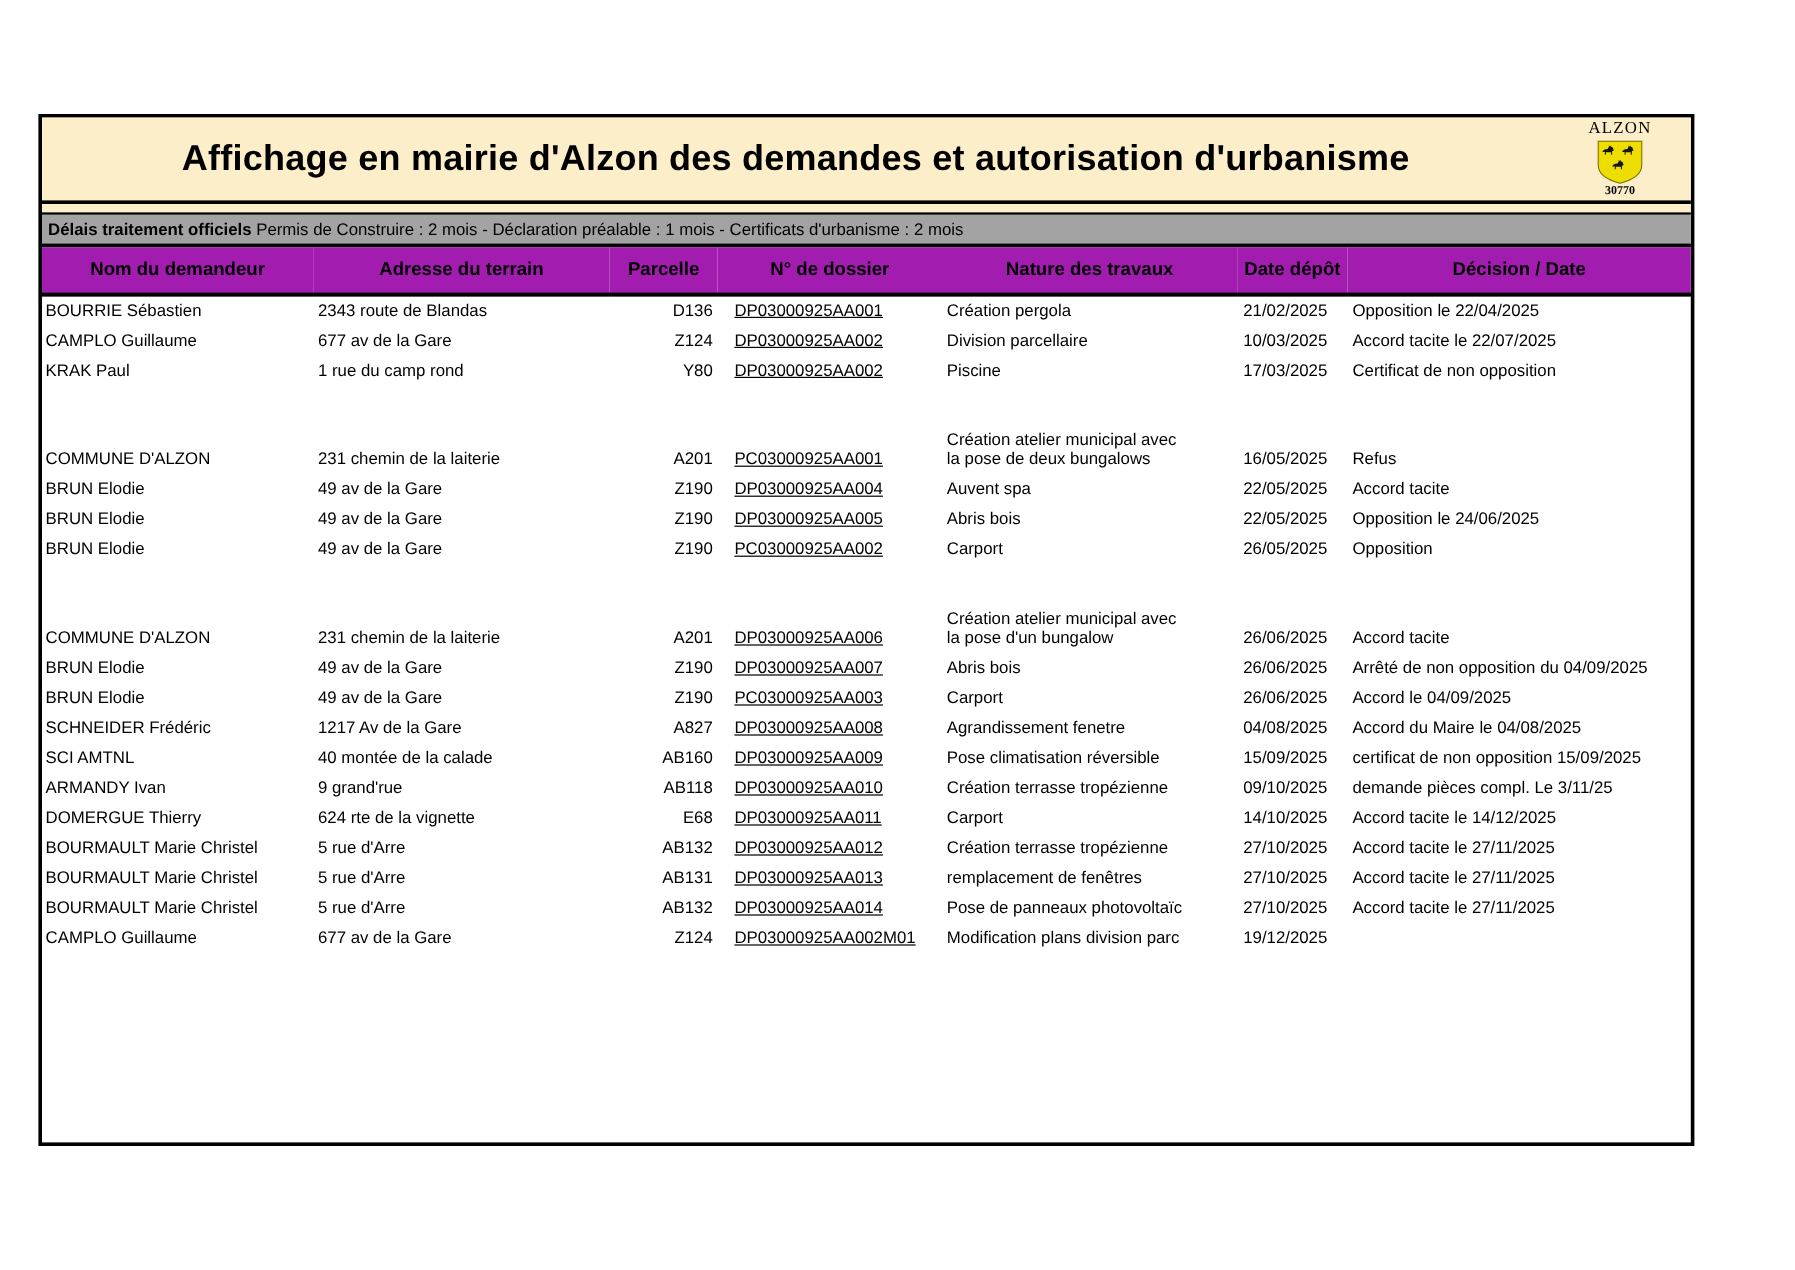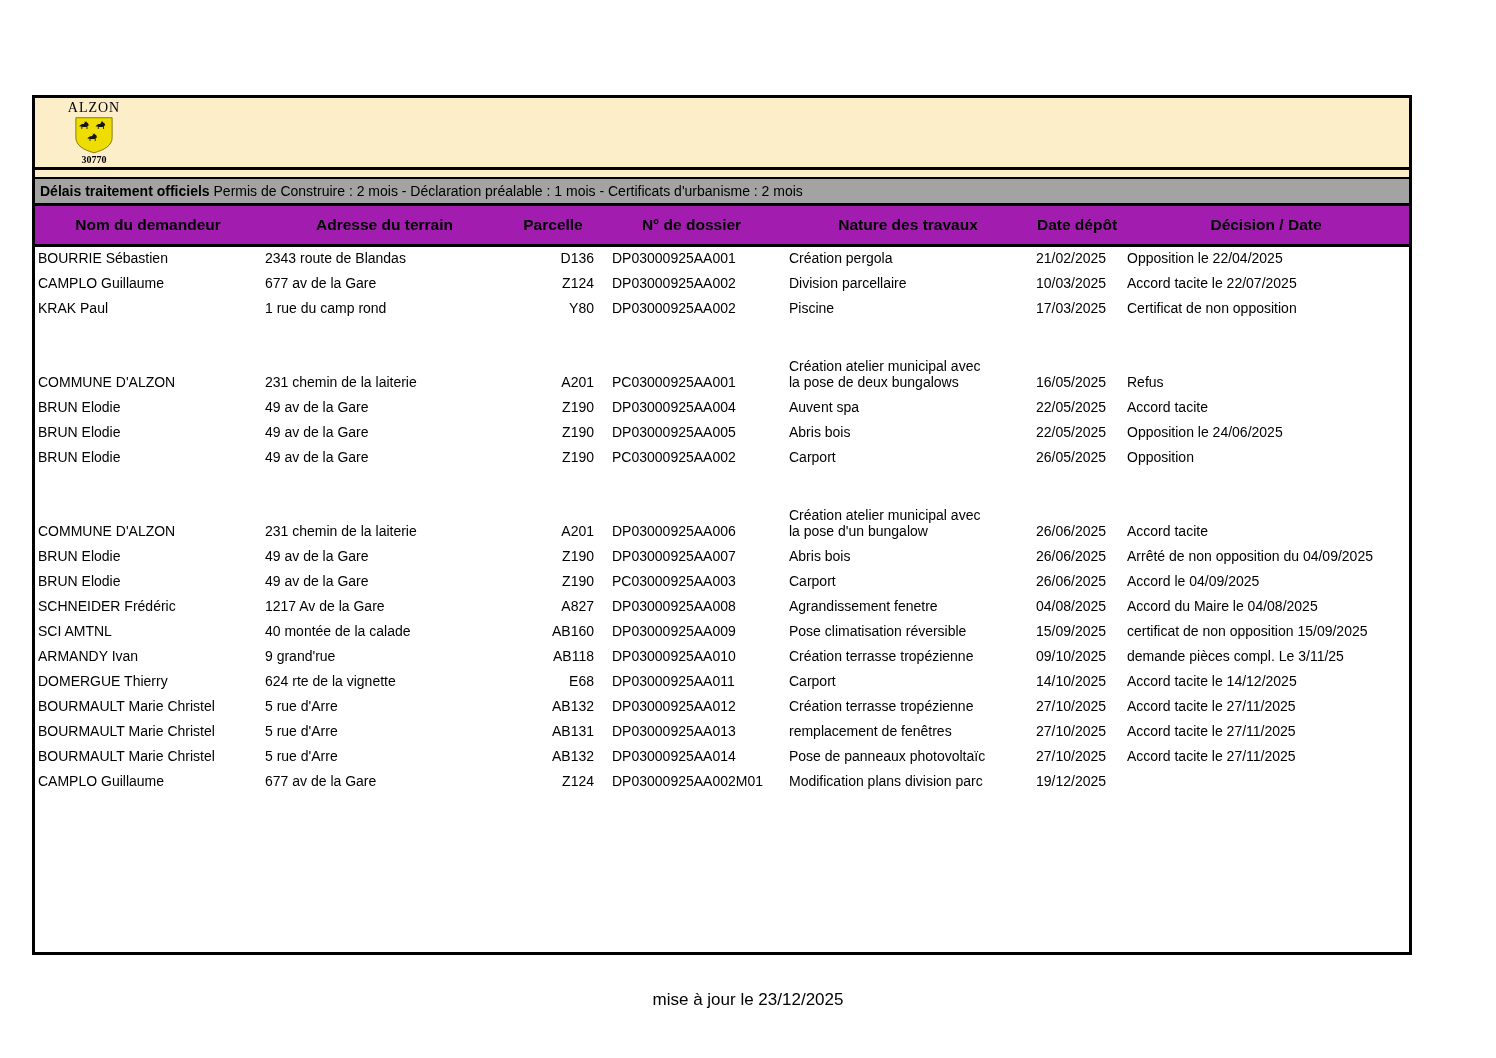--- a/index.html
+++ b/index.html
@@ -23,34 +23,35 @@
   .delais { background:#a3a3a3; border-bottom:3px solid #000; padding:4px 5px; font-size:14px; white-space:nowrap; overflow:hidden; }
   .delais .bold { font-weight:bold; }
 
   
   table { border-collapse:collapse; table-layout:fixed; width:100%; }
   thead th { background:#a21caf; border-bottom:3px solid #000; height:39px; font-size:15.5px; font-weight:bold; text-align:center; vertical-align:middle;margin-left:44px; }
   tbody td { font-size:14px; vertical-align:bottom; padding:0 4px 4px 4px; height:25px; overflow:hidden; white-space:nowrap; }
   tbody tr.tall td { height:74px; }
   .c-nom { padding-left:3px; }
   .c-parcelle { text-align:right; }
-  .c-dossier { padding-left:14px; }
+  .c-dossier { padding-left:14px;text-decoration:underline; }
   .c-nature { white-space:pre-line; }
   .c-date { padding-left:5px; }
   .c-decision { padding-left:4px; }
 
   .footer { position:absolute; left:0; top:990px; width:1496px; text-align:center; font-size:17px; }
 </style>
 </head>
 <body>
 
 <div class="page">
   <div class="doc">
 
     <div class="title-band">
+      <div class="title">Affichage en mairie d'Alzon des demandes et autorisation d'urbanisme</div>
       <div class="logo">
         <div class="logo-name">ALZON</div>
         <svg width="46" height="42" viewBox="0 0 48 44" aria-hidden="true">
           <path d="M3 2 h42 v23 c0 9 -9 14.5 -21 17.5 C12 39.5 3 34 3 25 Z" fill="#EDDD00" stroke="#7a6a00" stroke-width="1"></path>
           <g fill="#151515">
             <g transform="translate(7,6)">
               <path d="M0 6 C1 4 3 3.4 5 3.4 L6.4 1.4 L6 0 L7.4 1 L8.4 0 L8.4 1.4 L10 2 L11 5 L9.4 5.6 L9.4 9 L8.4 9 L8.4 6.6 L3.4 6.6 L3.4 9 L2.4 9 L2.4 6 C1.2 6.2 0.4 6.4 0 6 Z"></path>
             </g>
             <g transform="translate(26,6)">
               <path d="M0 6 C1 4 3 3.4 5 3.4 L6.4 1.4 L6 0 L7.4 1 L8.4 0 L8.4 1.4 L10 2 L11 5 L9.4 5.6 L9.4 9 L8.4 9 L8.4 6.6 L3.4 6.6 L3.4 9 L2.4 9 L2.4 6 C1.2 6.2 0.4 6.4 0 6 Z"></path>
@@ -261,14 +262,13 @@
             <td class="c-dossier">DP03000925AA002M01</td>
             <td class="c-nature">Modification plans division parc</td>
             <td class="c-date">19/12/2025</td>
             <td class="c-decision"></td>
           </tr>
       </tbody>
     </table>
 
   </div>
 
-  <div class="footer">mise à jour le 23/12/2025</div>
 </div>
 
 </body></html>

